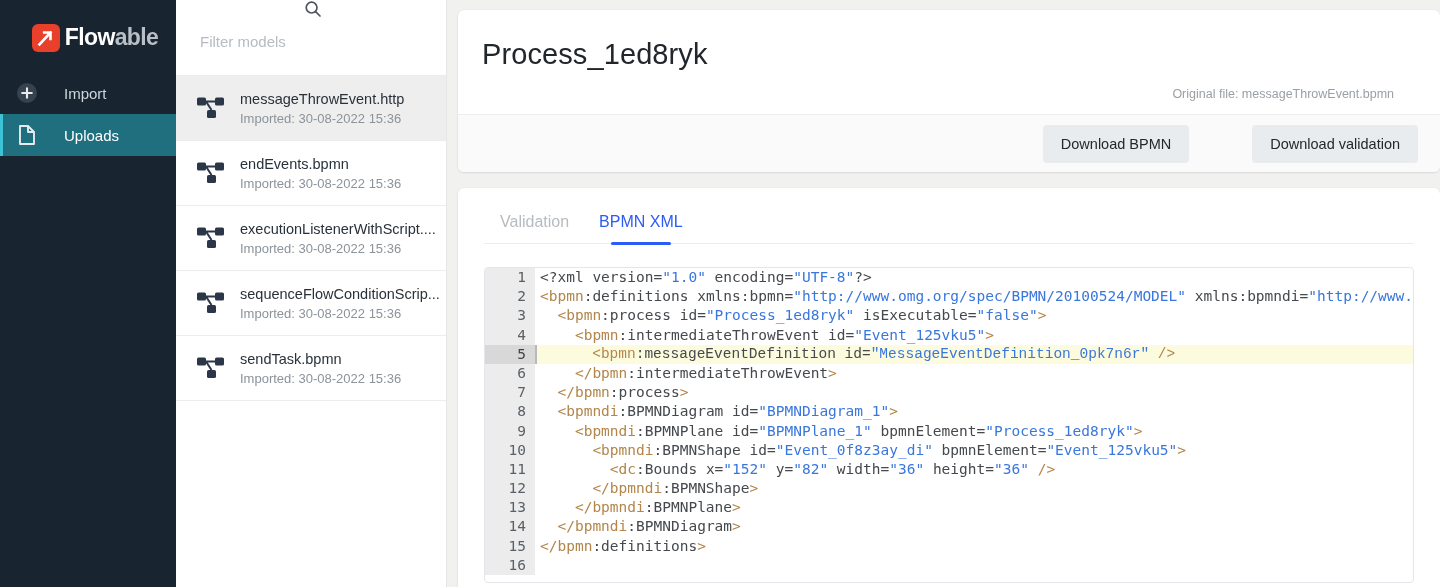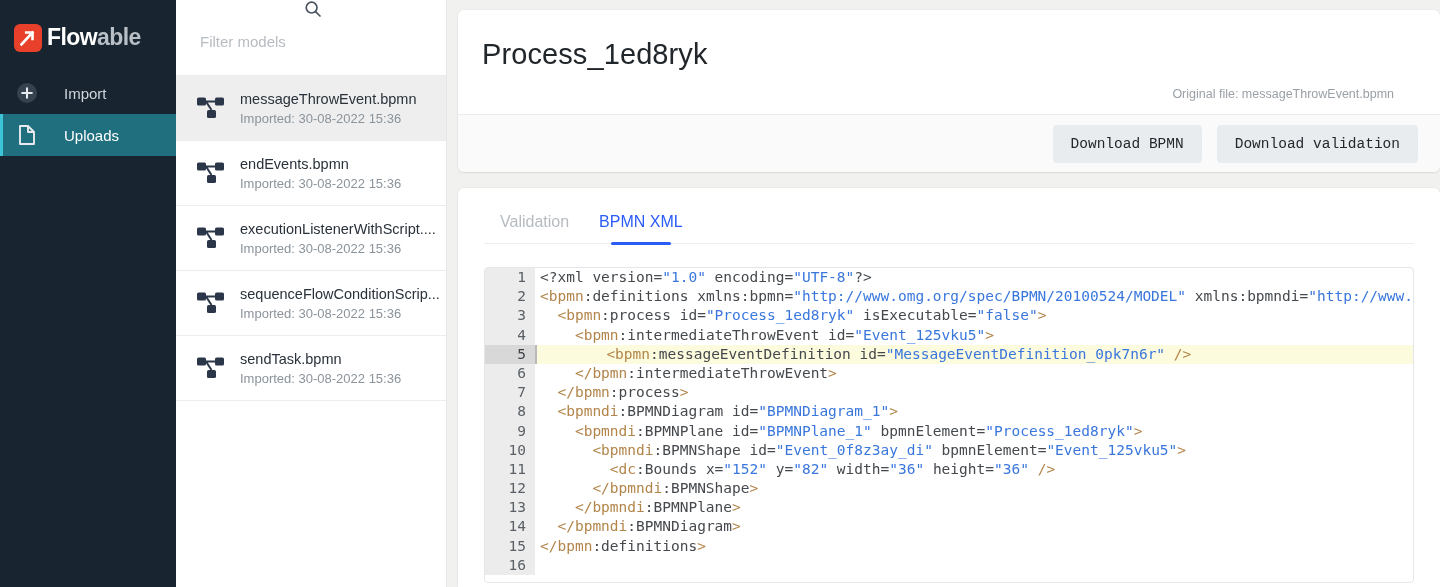--- a/index.html
+++ b/index.html
@@ -11,21 +11,21 @@
     font-family: "Liberation Sans", sans-serif;
     -webkit-font-smoothing: antialiased;
   }
   .app { display: flex; width: 1440px; height: 587px; }
 
   
   .sidebar {
     width: 176px; flex: 0 0 176px; height: 587px;
     background: #182430; position: relative;
   }
-  .brand { display: flex; align-items: center; padding: 17px 0 0 14px; height: 58px; }
+  .brand { display: flex; align-items: center; padding: 17px 0 0 14px; height: 58px; justify-content: center; }
   .brand-mark {
     width: 28px; height: 28px; border-radius: 6px; background: #e8402a;
     position: relative; flex: 0 0 28px;
   }
   .brand-mark svg { position: absolute; left: 0; top: 0; }
   .brand-text { margin-left: 5px; font-size: 23px; font-weight: 700; letter-spacing: -0.6px; }
   .brand-text .b1 { color: #ffffff; }
   .brand-text .b2 { color: #b9bfc6; }
 
   .nav { margin-top: 14px; }
@@ -85,21 +85,21 @@
   }
   .header-actions {
     border-top: 1px solid #ededed; background: #fafafb;
     border-radius: 0 0 6px 6px;
     display: flex; justify-content: flex-end; align-items: center;
     gap: 15px; padding: 11px 22px; height: 58px;
   }
   .btn {
     background: #e9ecef; border: 0; border-radius: 4px;
     color: #23282d; font-size: 14.5px; padding: 11px 18px;
-    font-family: Liberation Mono, monospace; cursor: pointer;
+    font-family: Liberation Sans, sans-serif; cursor: pointer; margin-left: 48px;
   }
 
   .content-card { margin-top: 16px; height: 404px; padding: 0 26px; overflow: hidden; }
   .tabs { display: flex; gap: 30px; padding: 24px 0 0 16px; border-bottom: 1px solid #ededed; }
   .tab {
     font-size: 16px; color: #b6bbc0; padding-bottom: 13px;
     cursor: pointer; position: relative; top: 1px;
   }
   .tab.active { color: #2b5cf6; text-align: right; }
   .tab.active::after {
@@ -117,21 +117,21 @@
     font-size: 14.5px; line-height: 19.2px; white-space: pre;
   }
   .cline { display: flex; align-items: stretch; height: 19.2px; }
   .cline.hl { background: #fcfbdd; }
   .gutter {
     flex: 0 0 50px; width: 50px; background: #ececec; color: #5a6066;
     text-align: right; padding-right: 9px; user-select: none;
   }
   .cline.hl .gutter { background: #d8d8d8; color: #3d4348; }
   .ccode { padding-left: 5px; color: #45494d; flex: 1 1 auto; overflow: hidden; }
-  .cline.hl .ccode { border-left: 2px solid #b9b9b9; padding-left: 17px; }
+  .cline.hl .ccode { border-left: 2px solid #b9b9b9; padding-left: 3px; font-family: Liberation Mono, monospace; }
   .tg { color: #b2854a; }       
   .nm { color: #45494d; }       
   .st { color: #3a77dd; }       
   .at { color: #45494d; }       
 </style>
 </head>
 <body>
 
 <div class="app">
 
@@ -181,21 +181,21 @@
     <div class="model-row selected">
       <span class="model-ico">
         <svg width="30" height="26" viewBox="0 0 30 26">
           <rect x="1" y="2.5" width="9" height="8" rx="1.6" fill="#2b3649"></rect>
           <rect x="19" y="2.5" width="9" height="8" rx="1.6" fill="#2b3649"></rect>
           <rect x="11" y="15" width="9" height="8" rx="1.6" fill="#2b3649"></rect>
           <path d="M10 6.5h9M10 6.5l5.5 8.5" stroke="#2b3649" stroke-width="2"></path>
         </svg>
       </span>
       <span class="model-meta">
-        <span class="model-name">messageThrowEvent.bpmn</span>
+        <span class="model-name">messageThrowEvent.http</span>
         <span class="model-date">Imported: 30-08-2022 15:36</span>
       </span>
     </div>
 
     <div class="model-row">
       <span class="model-ico">
         <svg width="30" height="26" viewBox="0 0 30 26">
           <rect x="1" y="2.5" width="9" height="8" rx="1.6" fill="#2b3649"></rect>
           <rect x="19" y="2.5" width="9" height="8" rx="1.6" fill="#2b3649"></rect>
           <rect x="11" y="15" width="9" height="8" rx="1.6" fill="#2b3649"></rect>

